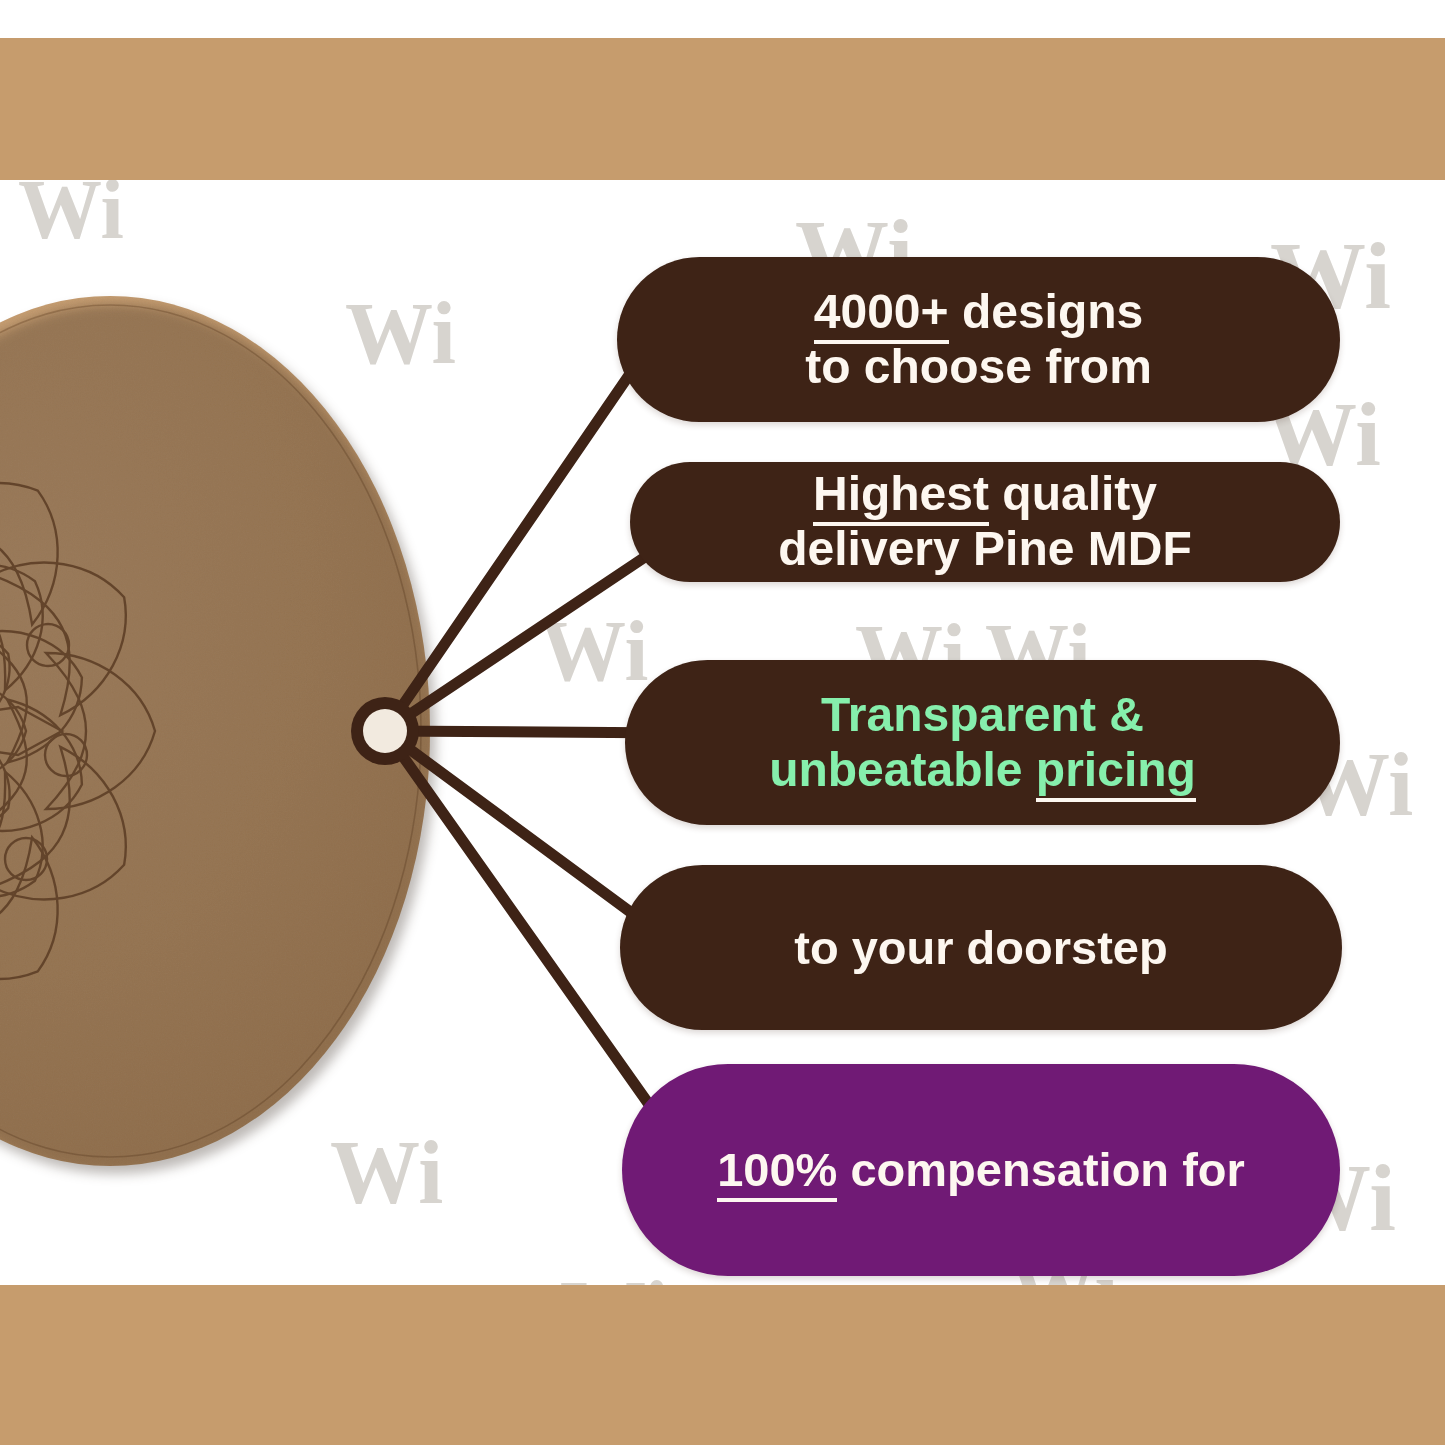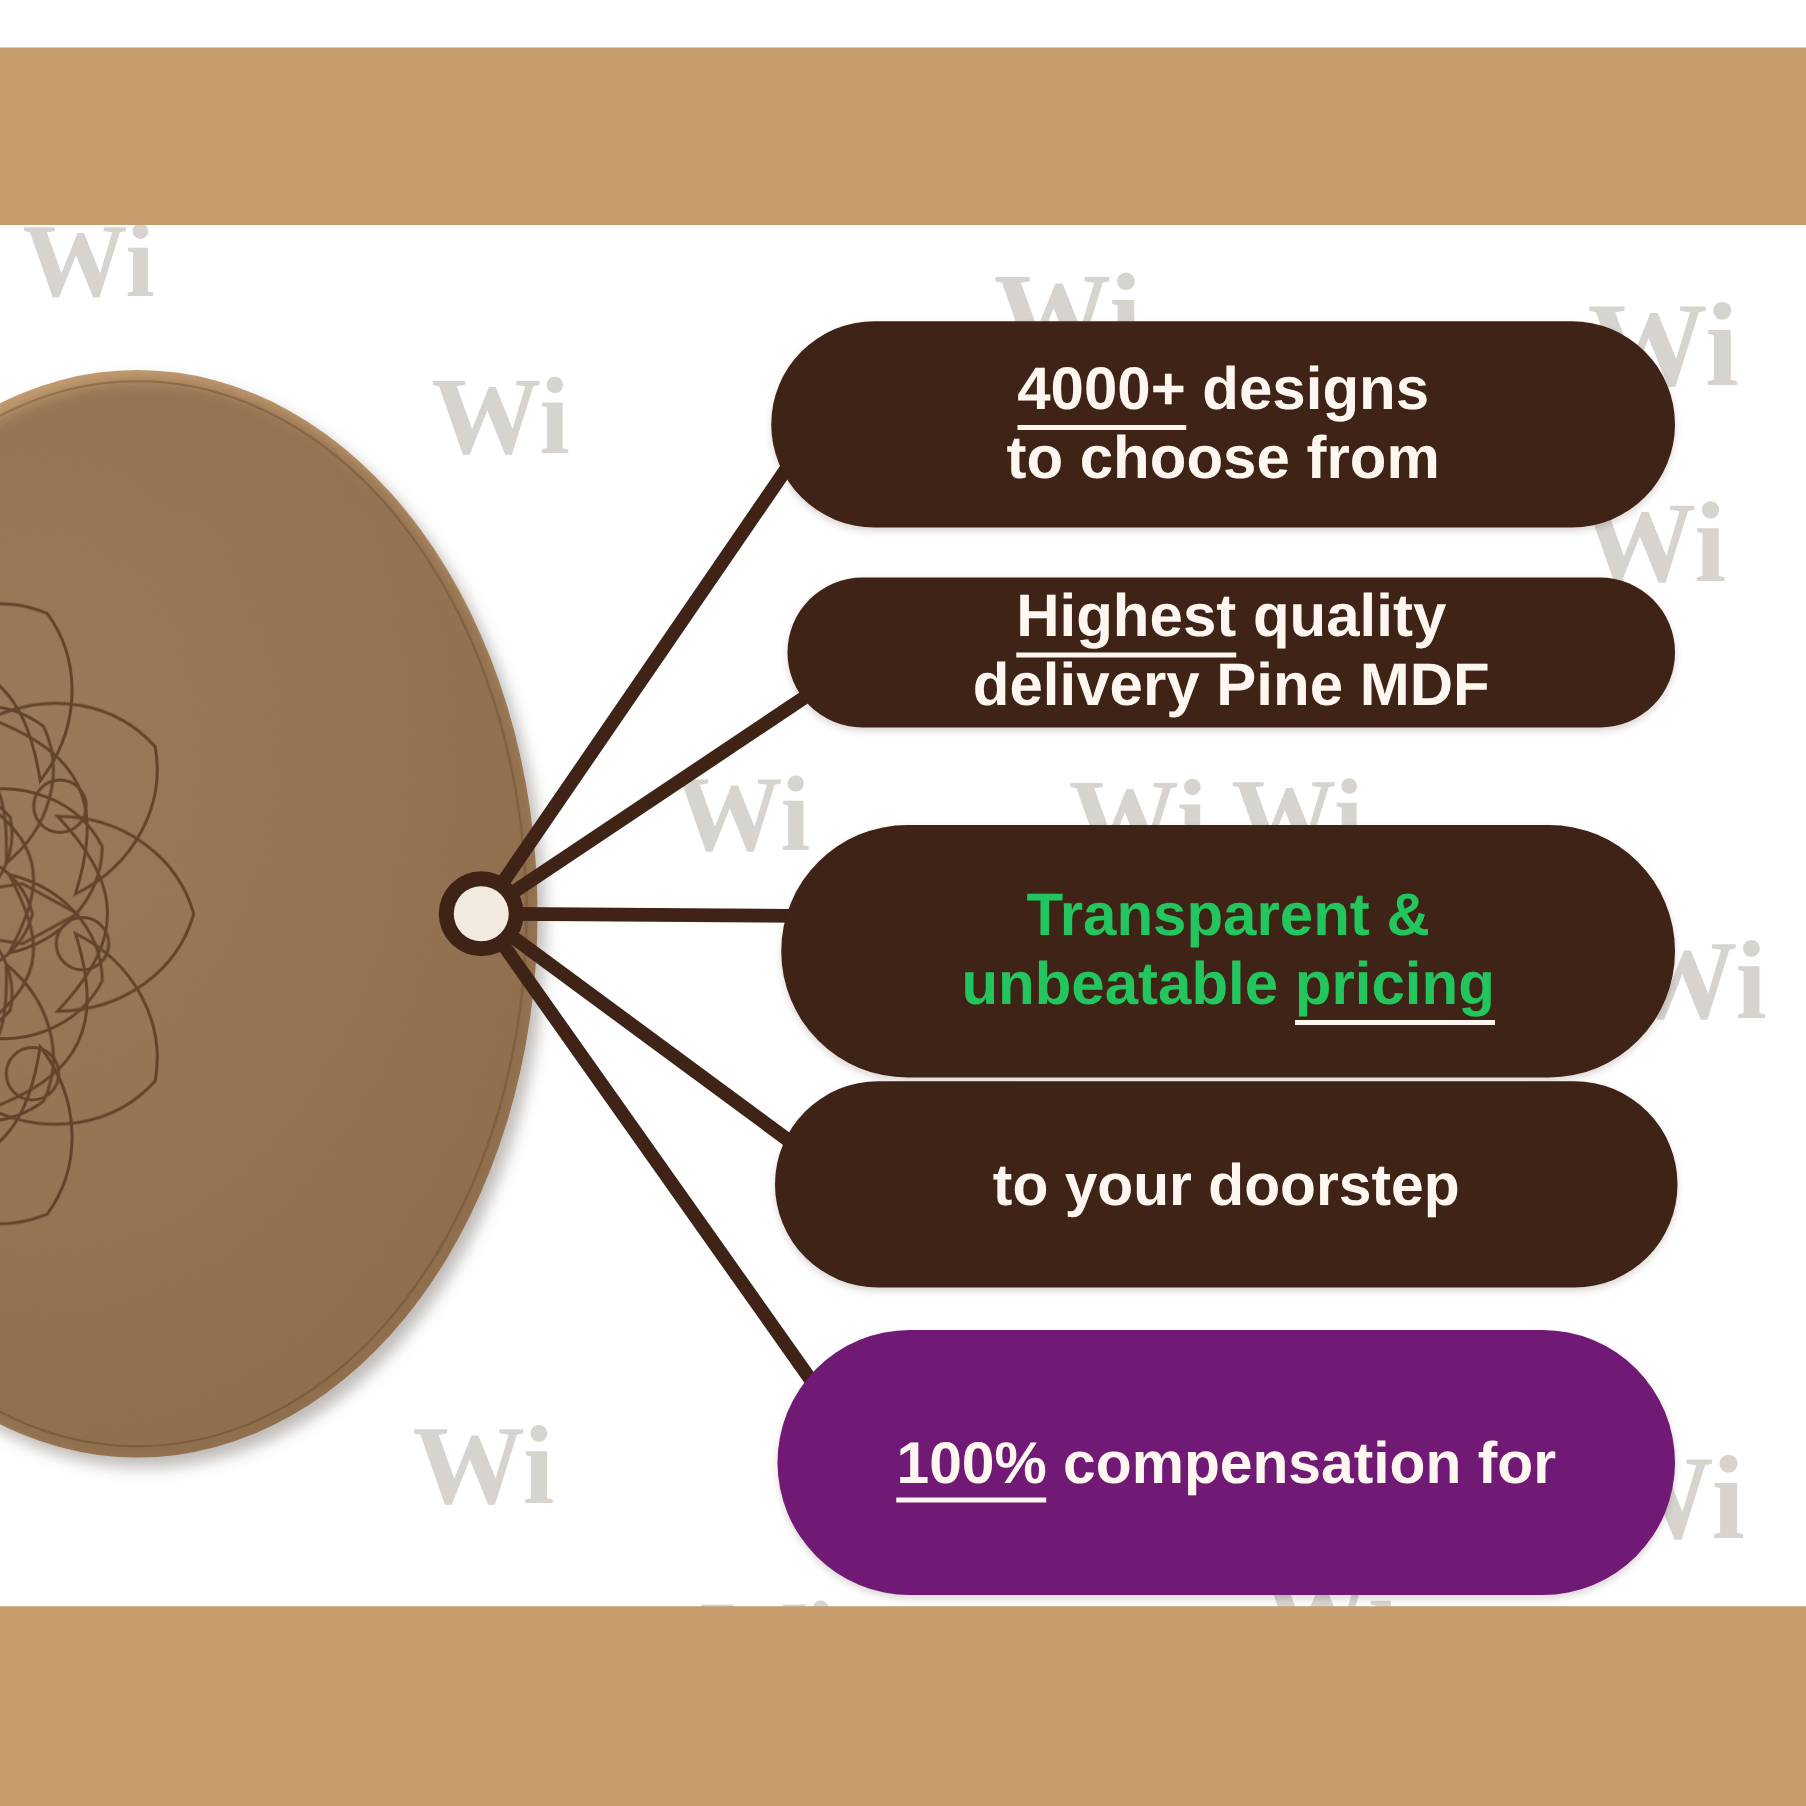--- a/index.html
+++ b/index.html
@@ -257,21 +257,21 @@
     <span class="ln">to choose from</span>
   </div>
 
   <div class="pill" id="pill-1" style="left: 630px; top: 462px; width: 710px; height: 120px; font-size: 48px; background: rgb(62, 35, 22); color: rgb(253, 247, 240);">
     <span class="ln">
       <u style="border-bottom-color: rgb(253, 247, 240);">Highest</u><span> quality</span>
     </span>
     <span class="ln">delivery Pine MDF</span>
   </div>
 
-  <div class="pill" id="pill-2" style="left: 625px; top: 660px; width: 715px; height: 202px; font-size: 48px; background: rgb(62, 35, 22); color: #22c55e;">
+  <div class="pill" id="pill-2" style="left: 625px; top: 660px; width: 715px; height: 165px; font-size: 48px; background: rgb(62, 35, 22); color: #86efac;">
     <span class="ln">Transparent &amp;</span>
     <span class="ln">
       <span>unbeatable </span><u style="border-bottom-color: rgb(253, 247, 240);">pricing</u>
     </span>
   </div>
 
   <div class="pill" id="pill-3" style="left: 620px; top: 865px; width: 722px; height: 165px; font-size: 47px; background: rgb(62, 35, 22); color: rgb(253, 247, 240);">
     <span class="ln">to your doorstep</span>
   </div>
 

